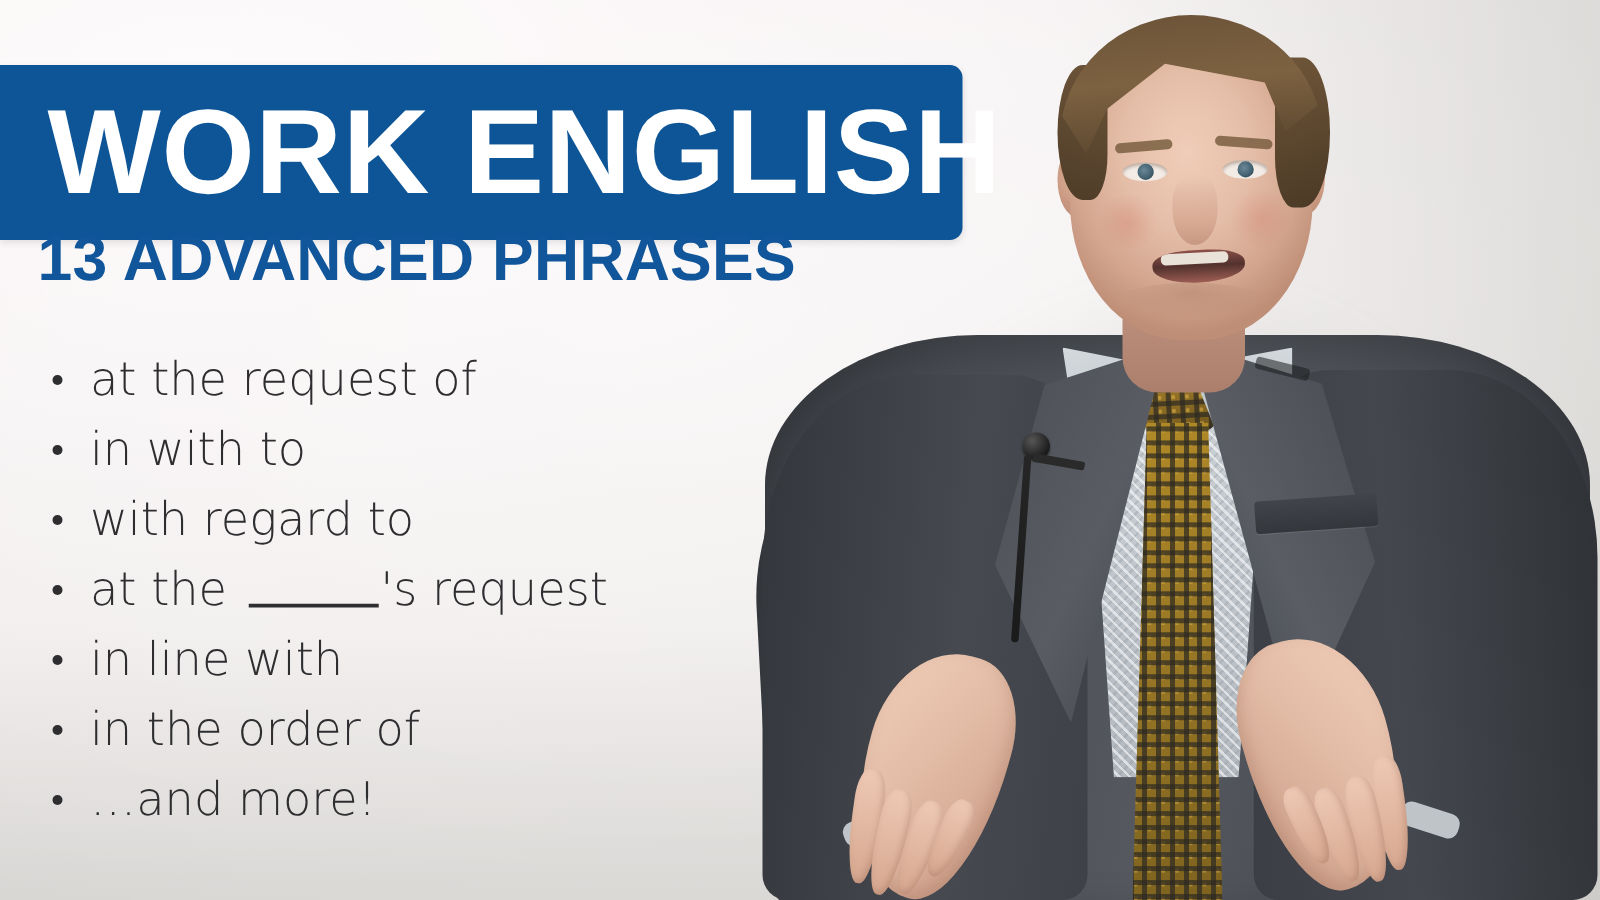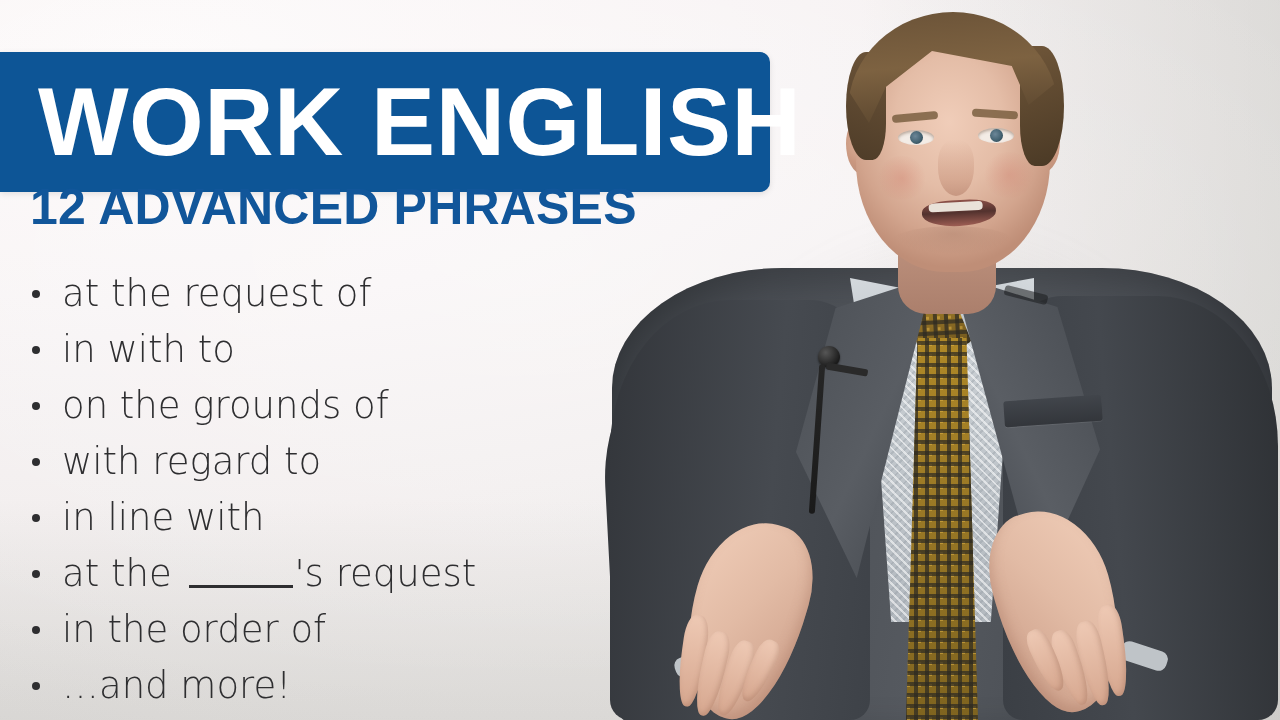--- a/index.html
+++ b/index.html
@@ -79,21 +79,21 @@
     white-space: nowrap;
   }
 
   
   .phrase-list {
     position: absolute;
     left: 22px;
     top: 262px;
     width: 640px;
     list-style: none;
-    margin: 4px;
+    margin: 14px;
     padding: 0;
   }
   .phrase-item {
     position: relative;
     height: 56px;
     line-height: 56px;
     padding-left: 36px;
     color: #2e2e30;
     font-family: "DejaVu Sans", "Liberation Sans", sans-serif;
     font-weight: 300;
@@ -658,26 +658,25 @@
       <div class="finger" style="right:4px;  top:110px; width:24px; height:92px; transform:rotate(8deg);"></div>
       <div class="finger" style="right:26px; top:120px; width:24px; height:86px; transform:rotate(3deg);"></div>
       <div class="finger" style="right:50px; top:122px; width:23px; height:78px; transform:rotate(-3deg);"></div>
       <div class="finger" style="right:72px; top:114px; width:22px; height:66px; transform:rotate(-9deg);"></div>
     </div>
   </div>
 
   <div class="title-bar">
     <div class="title-text">WORK ENGLISH</div>
   </div>
-  <div class="subtitle">12 ADVANCED PHRASES</div>
+  <div class="subtitle">13 ADVANCED PHRASES</div>
 
   <ul class="phrase-list" id="phrase-list">
       <li class="phrase-item"><span class="dot"></span><span class="phrase-text">at the request of</span></li>
       <li class="phrase-item"><span class="dot"></span><span class="phrase-text">in with to</span></li>
-      <li class="phrase-item"><span class="dot"></span><span class="phrase-text">on the grounds of</span></li>
       <li class="phrase-item"><span class="dot"></span><span class="phrase-text">with regard to</span></li>
+      <li class="phrase-item"><span class="dot"></span><span class="phrase-text">at the </span><span class="blank-line"></span><span class="phrase-text">'s request</span></li>
       <li class="phrase-item"><span class="dot"></span><span class="phrase-text">in line with</span></li>
-      <li class="phrase-item"><span class="dot"></span><span class="phrase-text">at the </span><span class="blank-line"></span><span class="phrase-text">'s request</span></li>
       <li class="phrase-item"><span class="dot"></span><span class="phrase-text">in the order of</span></li>
       <li class="phrase-item italic"><span class="dot"></span><span class="phrase-text">…and more!</span></li>
     </ul>
 
 </div>
 
 </body></html>

